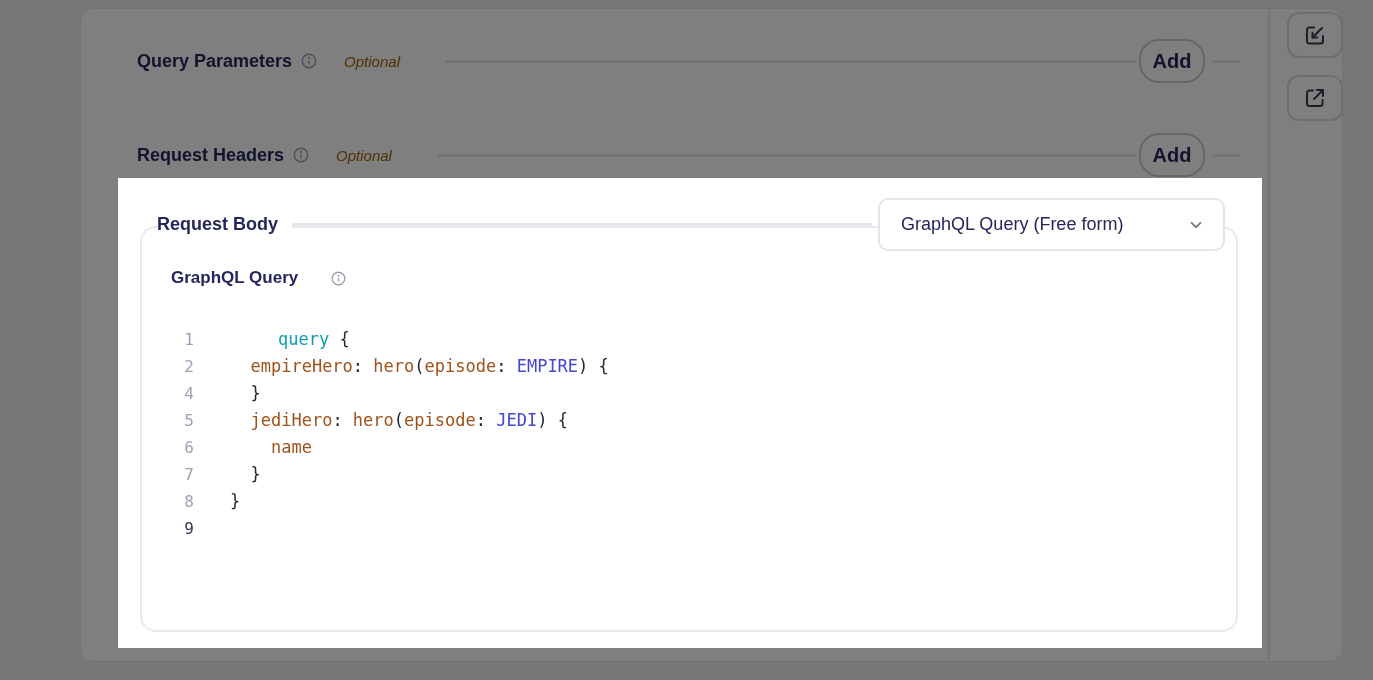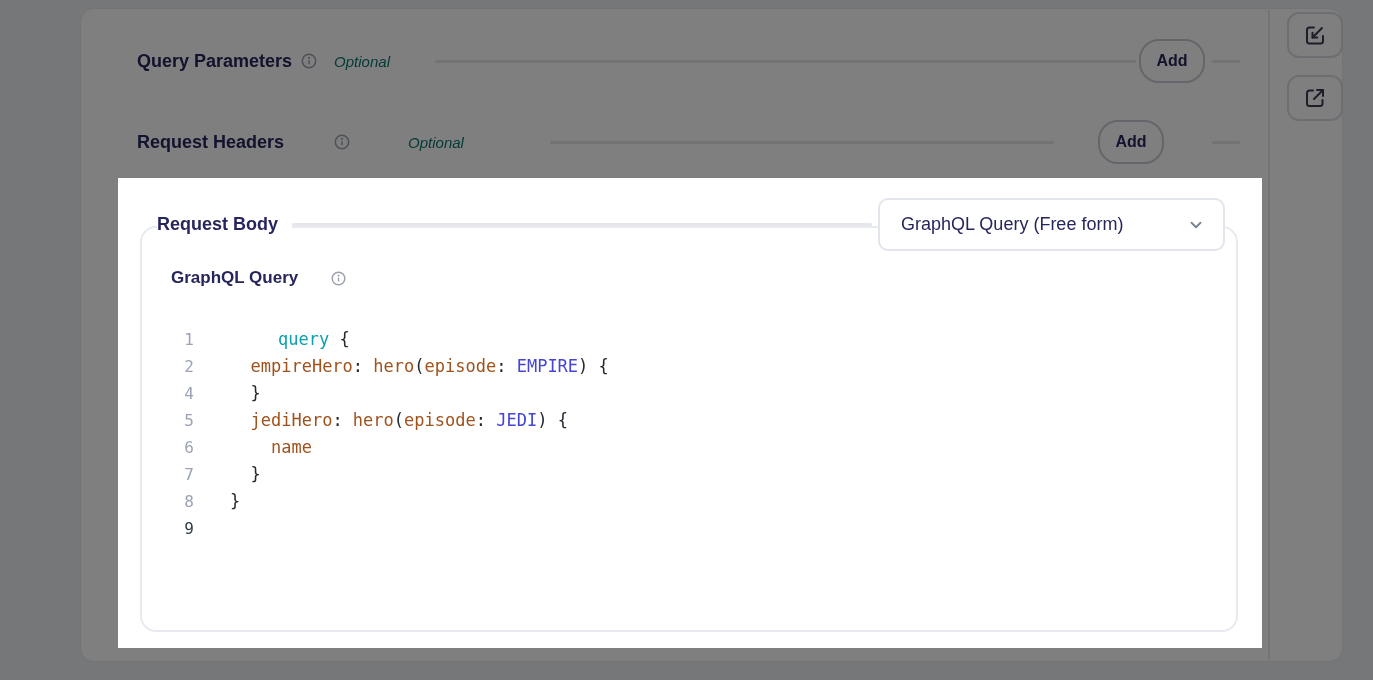--- a/index.html
+++ b/index.html
@@ -27,26 +27,26 @@
   }
   .icon-btn svg{stroke:#3c3c55;fill:none;stroke-width:2;stroke-linecap:round;stroke-linejoin:round;}
 
   
   .legend-row{
     left:137px;width:1103px;height:46px;display:flex;align-items:center;
   }
   .legend-title{font-size:18px;font-weight:700;color:var(--accent);white-space:nowrap;}
   .info-icon{margin-left:9px;display:inline-flex;flex:none;}
   .info-icon svg{stroke:#9aa1ad;fill:none;stroke-width:1.5;}
-  .optional{margin-left:17px;font-size:15px;font-style:italic;color:#0f766e;white-space:nowrap;}
+  .optional{margin-left:27px;font-size:15px;font-style:italic;color:#a16207;white-space:nowrap;}
   .h-line{flex:1;height:3px;background:var(--divider);border-radius:2px;margin-left:45px;margin-right:3px;}
   .h-line-end{width:28px;height:3px;background:var(--divider);border-radius:2px;margin-left:7px;}
   .add-btn{
     flex:none;width:66px;height:44px;border:2px solid #c9cdd6;border-radius:20px;background:#ffffff;
-    font-family:"Liberation Sans", sans-serif;font-size:16px;font-weight:700;color:var(--accent);
+    font-family:"Liberation Sans", sans-serif;font-size:20px;font-weight:700;color:var(--accent);
     display:flex;align-items:center;justify-content:center;box-sizing:border-box;cursor:pointer;
   }
 
   
   .rb-row{left:137px;top:198px;width:1068px;height:53px;display:flex;align-items:center;z-index:5;margin-left:20px;}
   .rb-title{font-size:18px;font-weight:700;color:var(--accent);background:#fff;padding:4px 14px 4px 0;white-space:nowrap;}
   .rb-line{flex:1;height:3px;background:var(--divider);border-radius:2px;margin-right:6px;}
   .dropdown{
     flex:none;width:347px;height:53px;box-sizing:border-box;
     border:2px solid #e2e5ec;border-radius:10px;background:#fff;
@@ -130,21 +130,21 @@
         <line x1="8" y1="7.2" x2="8" y2="11.2"></line>
         <circle cx="8" cy="4.9" r="0.4" fill="#9aa1ad"></circle>
       </svg>
   </span>
   <span class="optional">Optional</span>
   <span class="h-line"></span>
   <button class="add-btn">Add</button>
   <span class="h-line-end"></span>
 </div>
 
-<div class="abs legend-row" style="top:119px;gap:41px;">
+<div class="abs legend-row" style="top:132px;">
   <span class="legend-title">Request Headers</span>
   <span class="info-icon">
     <svg width="16" height="16" viewBox="0 0 16 16">
         <circle cx="8" cy="8" r="6.7"></circle>
         <line x1="8" y1="7.2" x2="8" y2="11.2"></line>
         <circle cx="8" cy="4.9" r="0.4" fill="#9aa1ad"></circle>
       </svg>
   </span>
   <span class="optional">Optional</span>
   <span class="h-line"></span>

